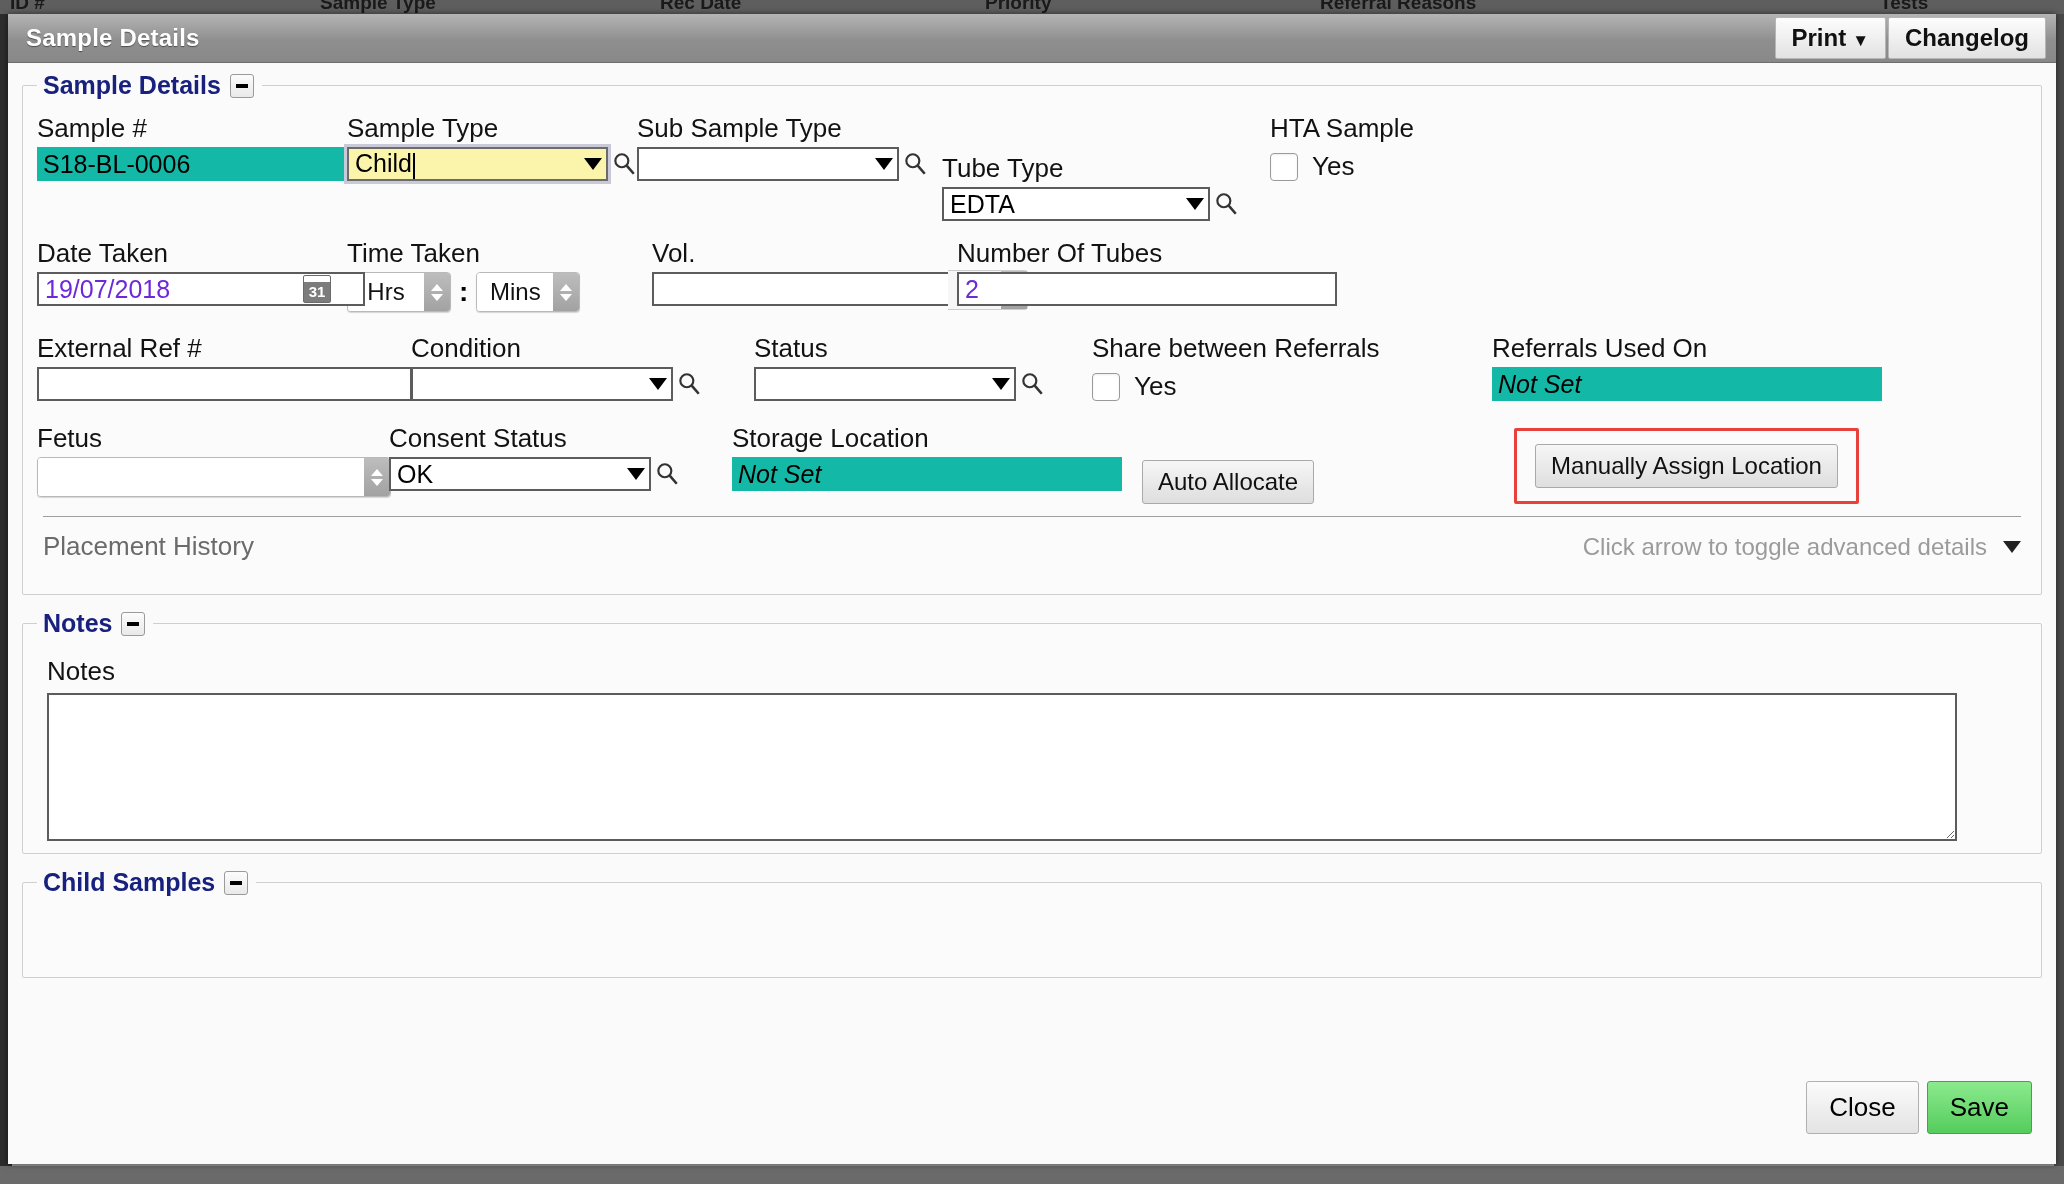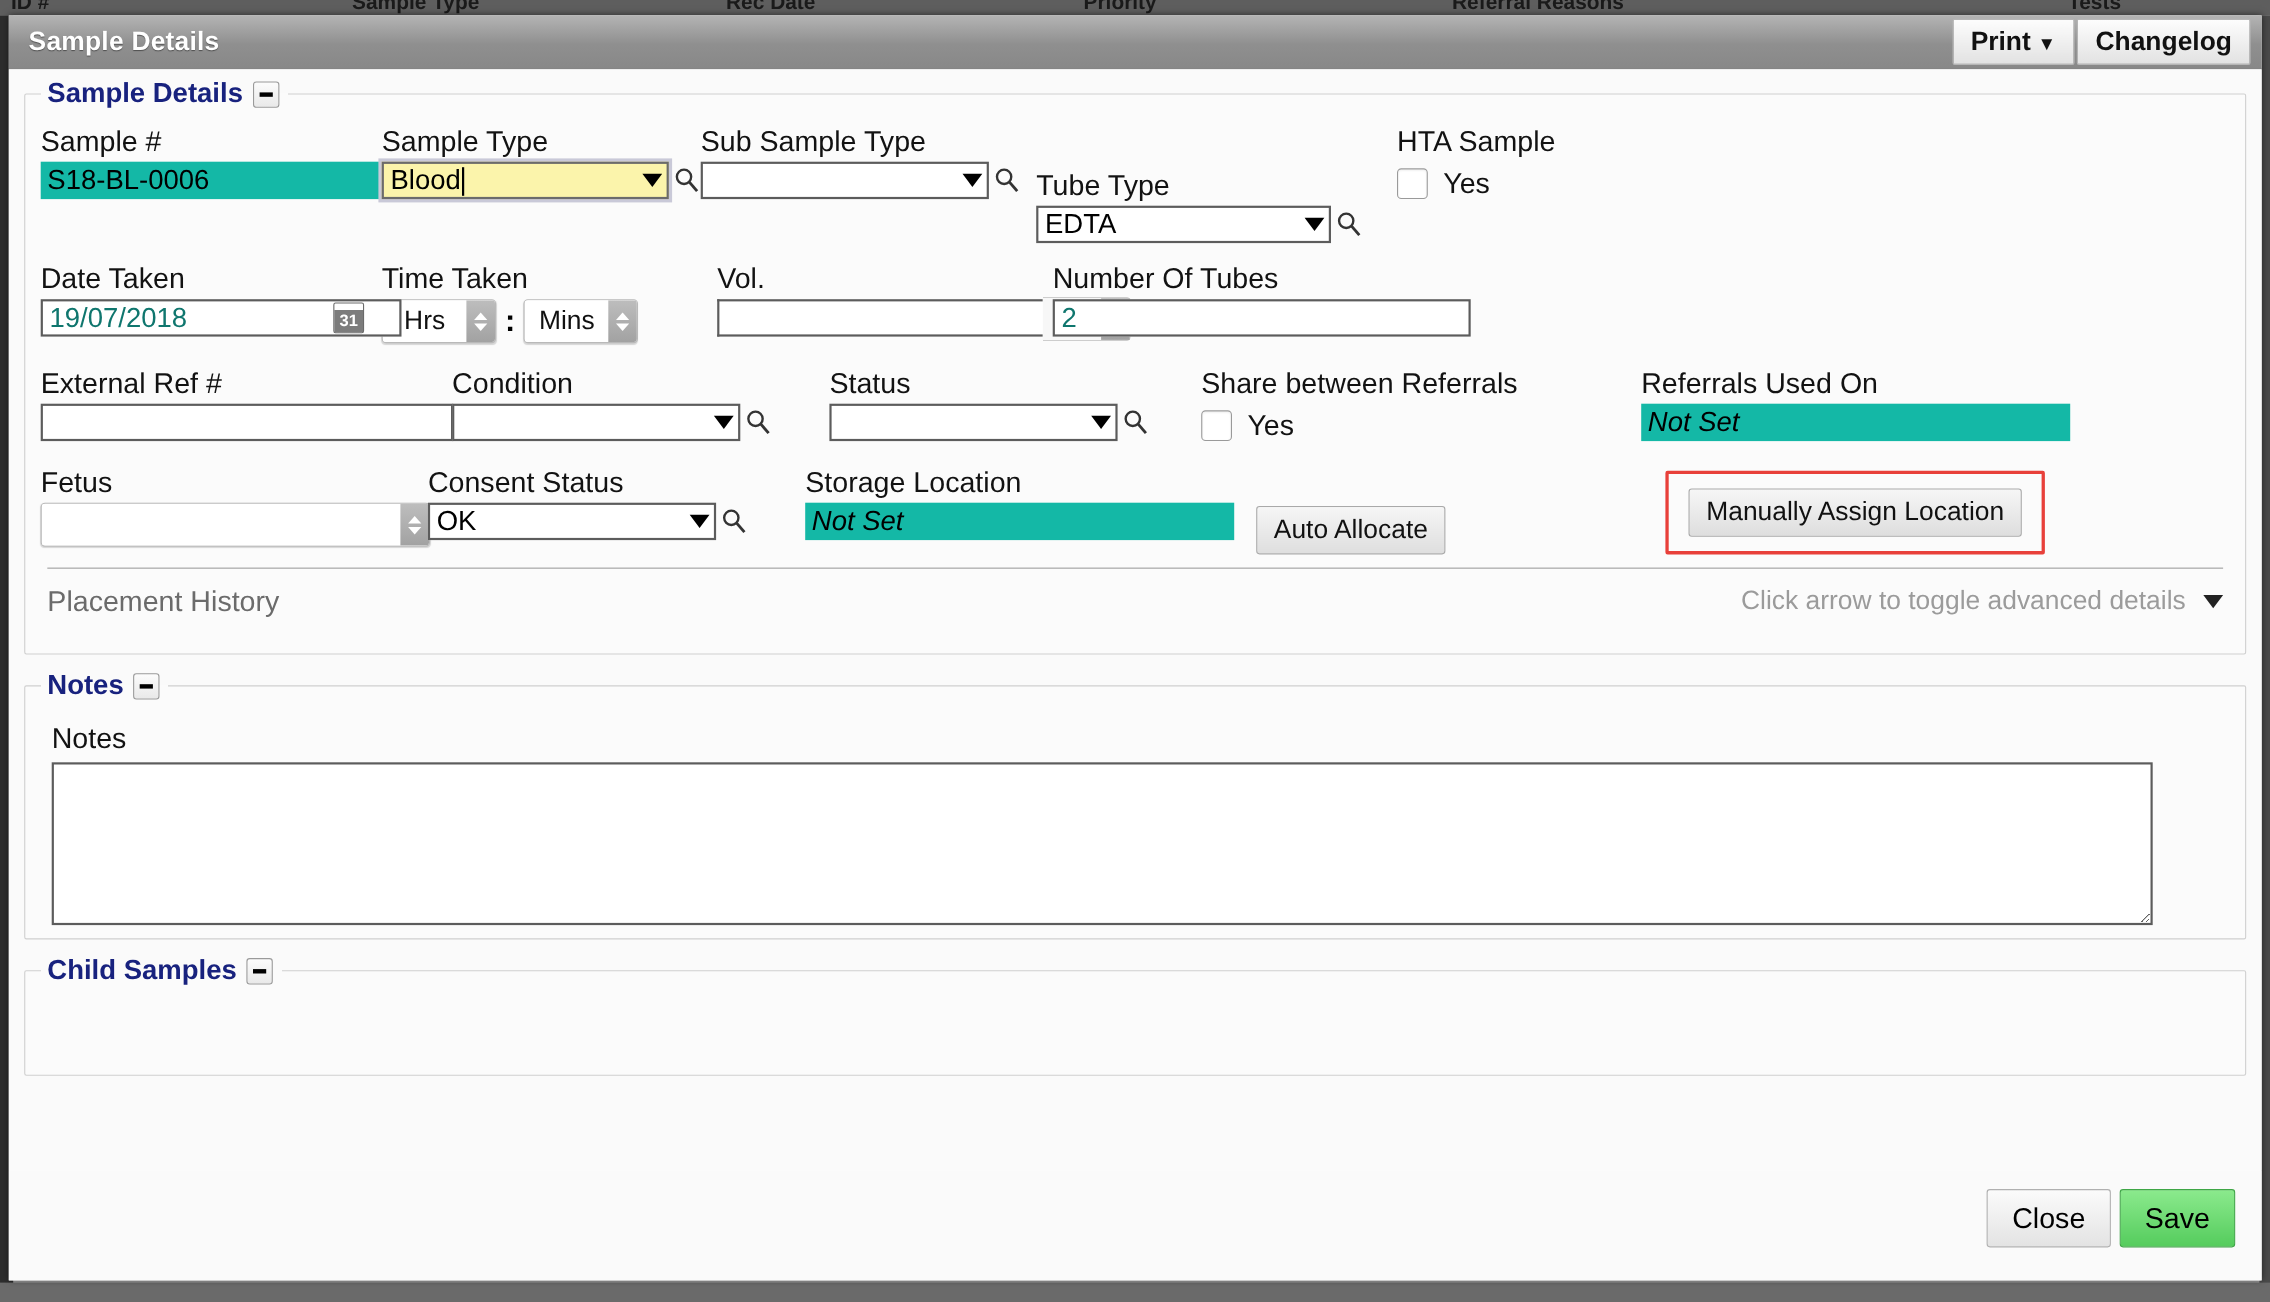--- a/index.html
+++ b/index.html
@@ -165,21 +165,21 @@
 
   
   .txt {
     height: 34px;
     border: 2px solid #5c5c5c;
     background: #ffffff;
     font-size: 25px;
     font-family: "Liberation Sans", sans-serif;
     padding: 0 6px;
     box-sizing: border-box;
-    color: #0f766e;
+    color: #6d28d9;
     outline: none;
   }
   .readonly-val {
     background: #14b8a6;
     height: 34px;
     display: flex;
     align-items: center;
     padding: 0 6px;
     box-sizing: border-box;
     font-size: 25px;
@@ -453,21 +453,21 @@
         <div class="row" style="margin-top:4px;">
           <div class="field" style="width:310px;">
             <span class="lbl">Sample #</span>
             <div class="readonly-val">S18-BL-0006</div>
           </div>
 
           <div class="field" style="width:290px;">
             <span class="lbl">Sample Type</span>
             <div class="combo-wrap">
               <div class="combo active" style="width:262px;">
-                <span class="val"><span>Blood</span><span class="caretbar"></span></span>
+                <span class="val"><span>Child</span><span class="caretbar"></span></span>
                 <span class="arrow"></span>
               </div>
               <svg class="mag" viewBox="0 0 24 24">
                   <circle cx="10" cy="9" r="6" fill="none" stroke="#333" stroke-width="2"></circle>
                   <line x1="14.5" y1="13.5" x2="21" y2="21" stroke="#333" stroke-width="2.4"></line>
                 </svg>
             </div>
           </div>
 
           <div class="field" style="width:305px;">

